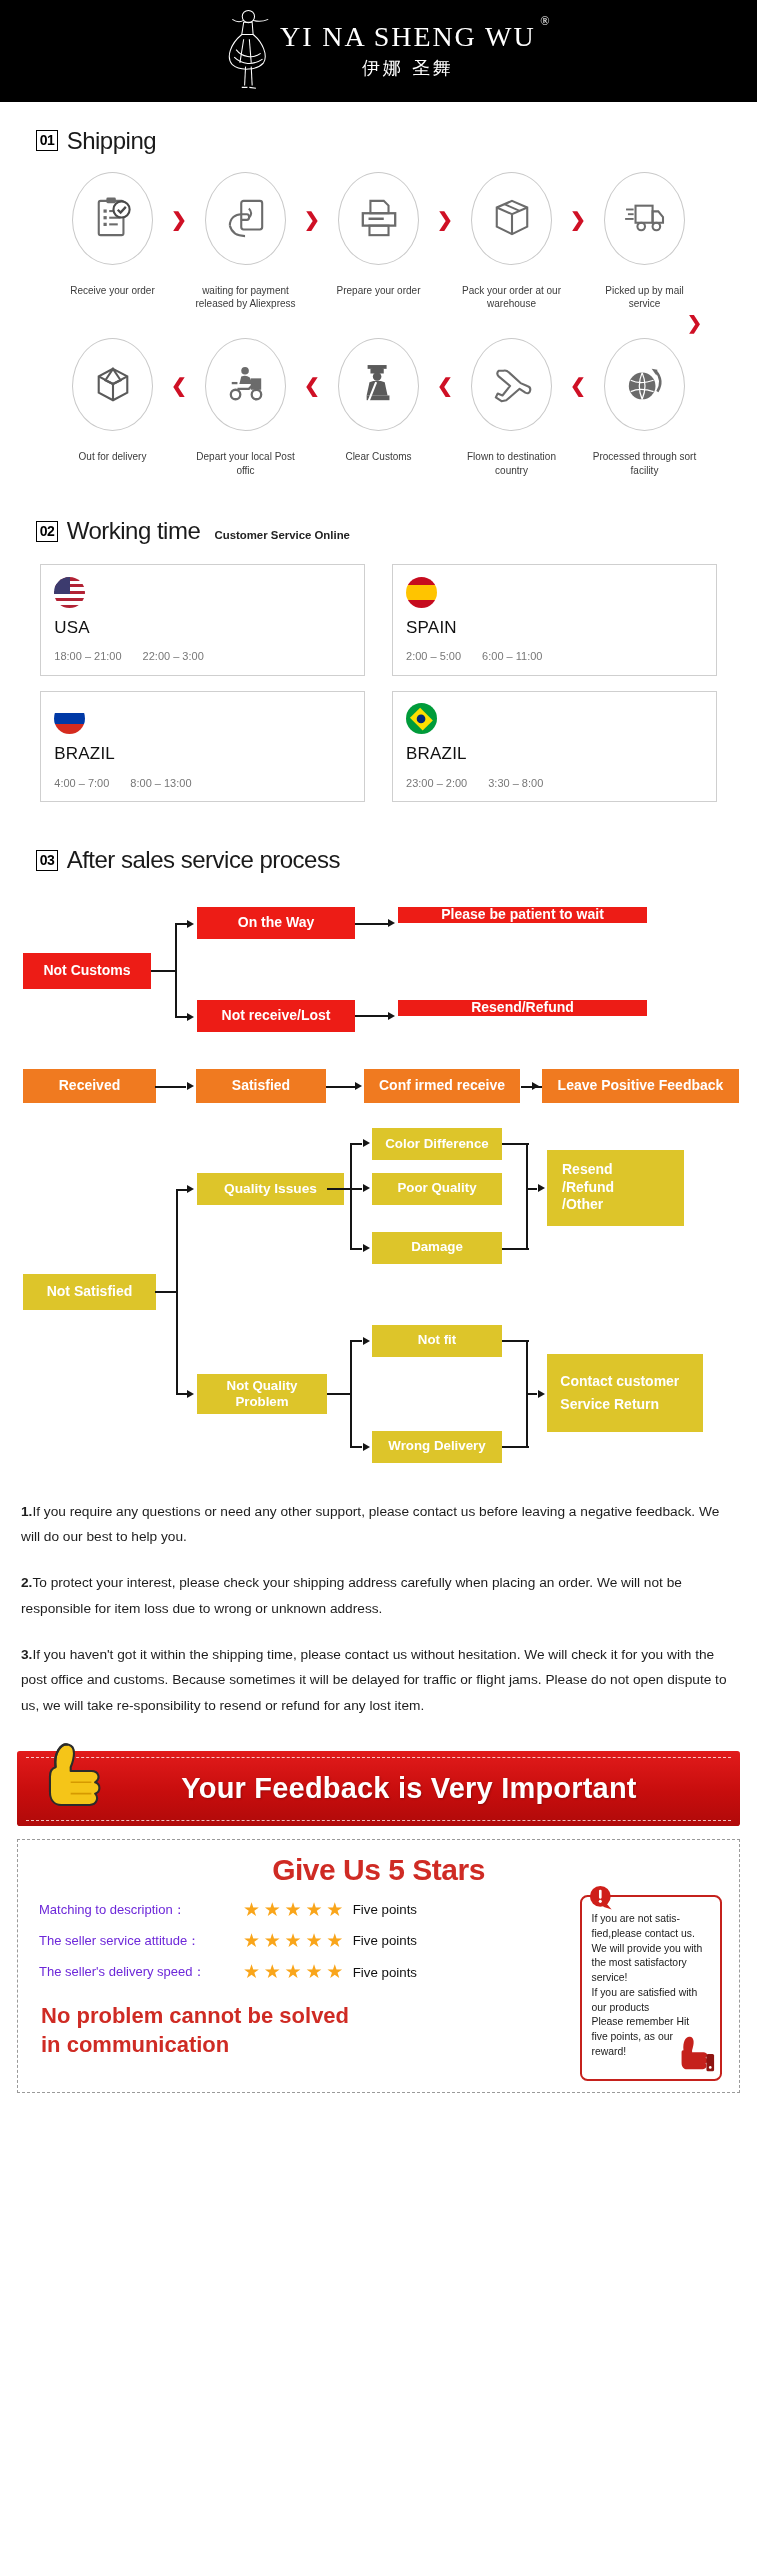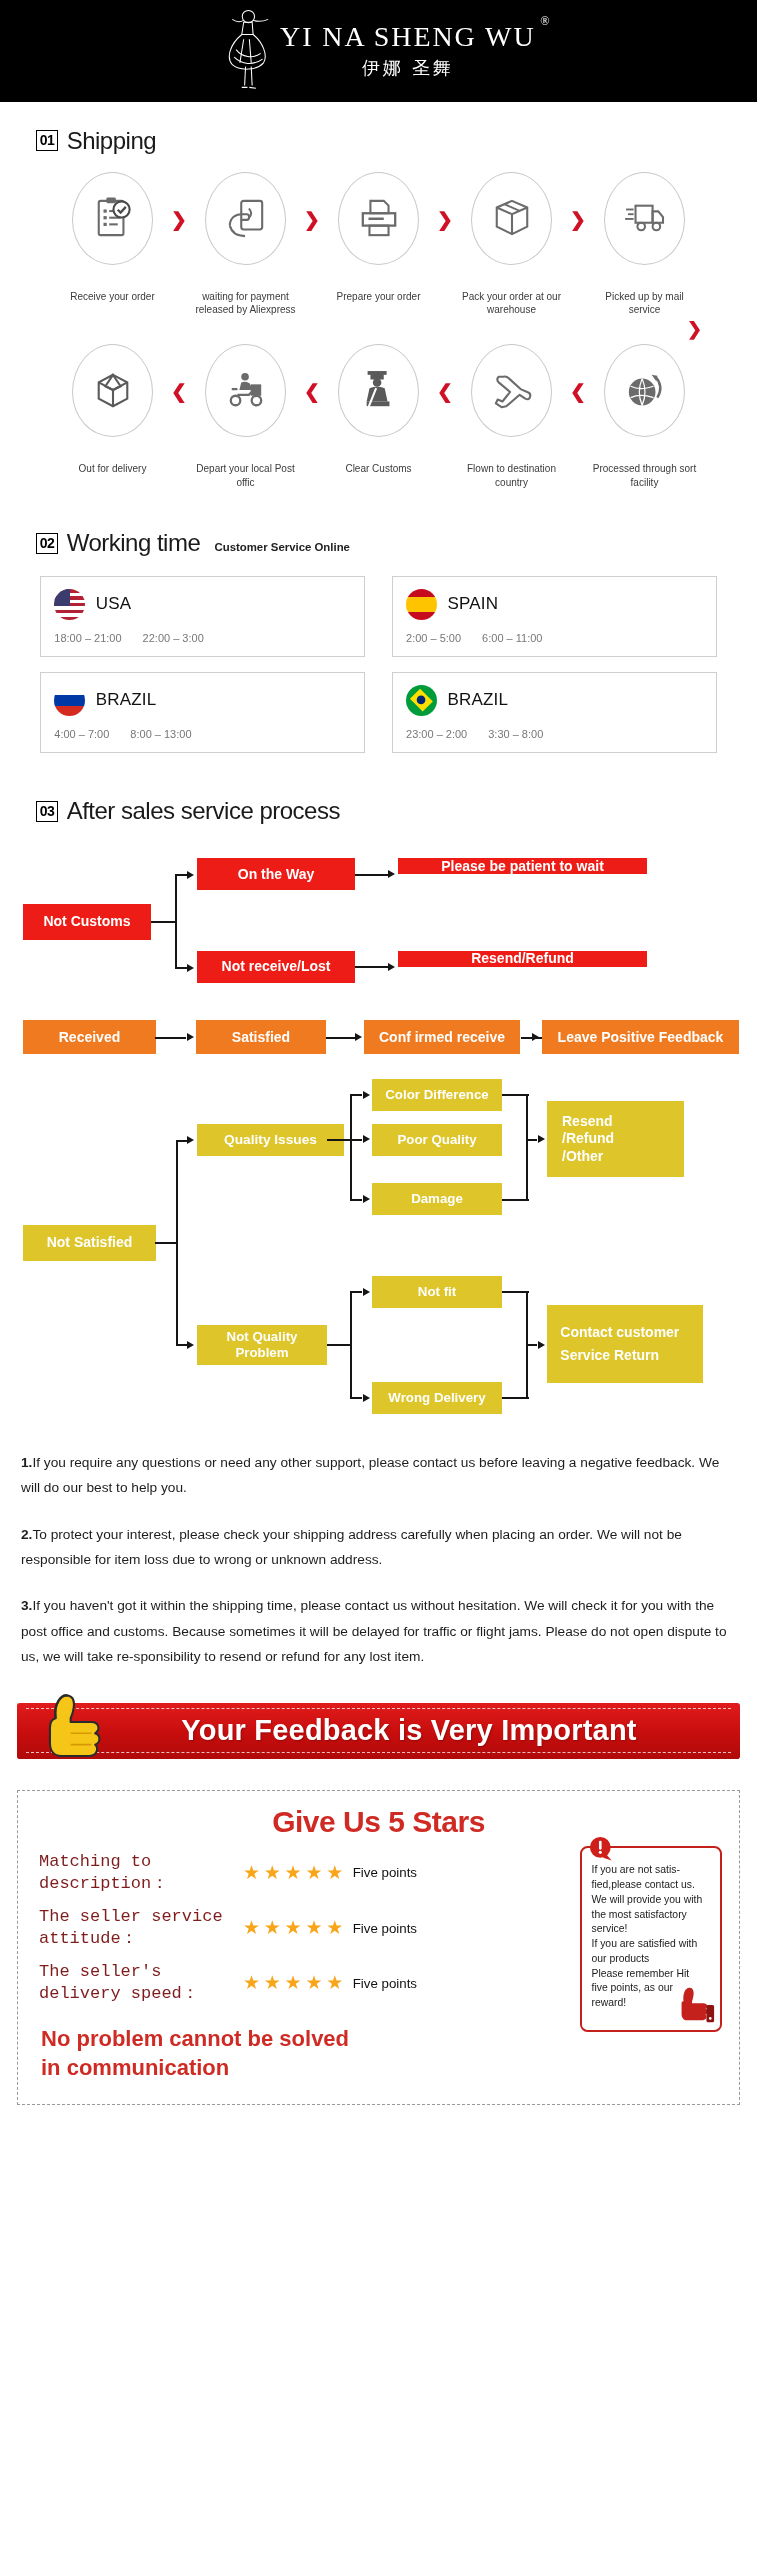--- a/index.html
+++ b/index.html
@@ -65,39 +65,39 @@
   .ship-row { display: flex; align-items: flex-start; justify-content: center; padding: 0 11.4px; }
   .ship-step { width: 112px; display: flex; flex-direction: column; align-items: center; }
   .ship-oval {
     width: 81px; height: 93px;
     border: 0.9px solid #c9c9c9;
     border-radius: 50% 50% 50% 50% / 52% 52% 48% 48%;
     display: flex; align-items: center; justify-content: center;
     background: #fff;
   }
   .ship-label {
-    margin-top: 25px;
+    margin-top: 19px;
     font-size: 10px;
     color: #3b3b3b;
     text-align: center;
     line-height: 1.35;
     width: 106px;
   }
   .chev { color: #cf1025; font-size: 19px; font-weight: 700; margin-top: 36px; width: 21px; text-align: center; }
   .down-arrow { color: #cf1025; font-size: 18px; font-weight: 700; text-align: right; padding-right: 55px; margin-top: 1.9px; }
 
   
   .wt-grid {
     display: grid;
     grid-template-columns: 1fr 1fr;
     gap: 15px 26.5px;
     padding: 0 40px;
   }
   .wt-card { border: 0.9px solid #cfcfcf; padding: 11.4px 13.3px 12.3px 13.3px; }
-  .wt-top { display: flex; align-items: center; gap: 10.4px; }
+  .wt-top { display: flex; align-items: flex-start; gap: 10.4px; flex-direction: column; }
   .flag { width: 31px; height: 31px; border-radius: 50%; overflow: hidden; flex: 0 0 31px; position: relative; }
   .wt-country { font-size: 17px; color: #111; letter-spacing: 0.2px; }
   .wt-times { margin-top: 12.3px; font-size: 11px; color: #777; display: flex; gap: 21px; }
 
   
   .flag-usa { background: #ffffff; }
   .flag-usa .stripes { position: absolute; inset: 0; background: repeating-linear-gradient(#b22234 0 3.5px, #ffffff 3.5px 7px); }
   .flag-usa .canton { position: absolute; left: 0; top: 0; width: 16px; height: 17px; background: #3c3b6e; }
   .flag-es { background: linear-gradient(#c60b1e 0 25%, #ffc400 25% 75%, #c60b1e 75% 100%); }
   .flag-ru { background: linear-gradient(#ffffff 0 33.3%, #0039a6 33.3% 66.6%, #d52b1e 66.6% 100%); }
@@ -123,21 +123,21 @@
   .ar-right { border-top: 4.7px solid transparent; border-bottom: 4.7px solid transparent; border-left: 7.6px solid #151515; }
 
   
   .paras { padding: 0 21px 0 21px; }
   .para { font-size: 13.7px; color: #1d1d1d; line-height: 1.85; margin-bottom: 21px; }
   .para b { font-weight: 700; }
 
   
   .fb-banner-wrap { position: relative; height: 83px; margin: 0 9.5px; }
   .fb-banner {
-    position: absolute; left: 7.6px; right: 7.6px; top: 12.3px; height: 56px;
+    position: absolute; left: 7.6px; right: 7.6px; top: 12.3px; height: 75px;
     background: linear-gradient(180deg, #e21b1b 0%, #c70d0d 55%, #b00a0a 100%);
     border-radius: 2.8px;
     display: flex; align-items: center; justify-content: center;
   }
   .fb-banner:before, .fb-banner:after {
     content: ""; position: absolute; left: 8.5px; right: 8.5px; height: 0;
     border-top: 1.9px dashed rgba(255,255,255,0.75);
   }
   .fb-banner:before { top: 5.7px; }
   .fb-banner:after  { bottom: 5.7px; }
@@ -150,21 +150,21 @@
   
   .stars-box {
     margin: 0 17px; border: 1.9px dashed #9a9a9a; padding: 13.3px 0 21px 0; position: relative;
     min-height: 254px;
   }
   .stars-title {
     text-align: center; color: #cf2b24; font-size: 30px; font-weight: 700; letter-spacing: -0.5px;
     margin-bottom: 13.3px;
   }
   .star-row { display: flex; align-items: center; padding-left: 21px; margin-bottom: 13.3px; }
-  .star-label { font-size: 17px; color: #7f1d1d; width: 204px; font-family: Liberation Mono, monospace; }
+  .star-label { font-size: 13px; color: #6d28d9; width: 204px; }
   .stars { display: flex; gap: 2.8px; margin-right: 8.5px; }
   .star { width: 18px; height: 18px; color: #f9a51a; font-size: 19px; line-height: 18px; }
   .star-points { font-size: 13.3px; color: #111; }
   .noprob {
     color: #cf2b24; font-size: 22px; font-weight: 700; line-height: 1.3;
     padding-left: 23px; margin-top: 21px; max-width: 407px;
   }
   .warn-box {
     position: absolute; right: 17px; top: 55px; width: 142px; min-height: 186px;
     border: 2.8px solid #c5211c; border-radius: 7.6px; padding: 15px 7.6px 7.6px 9.5px;

